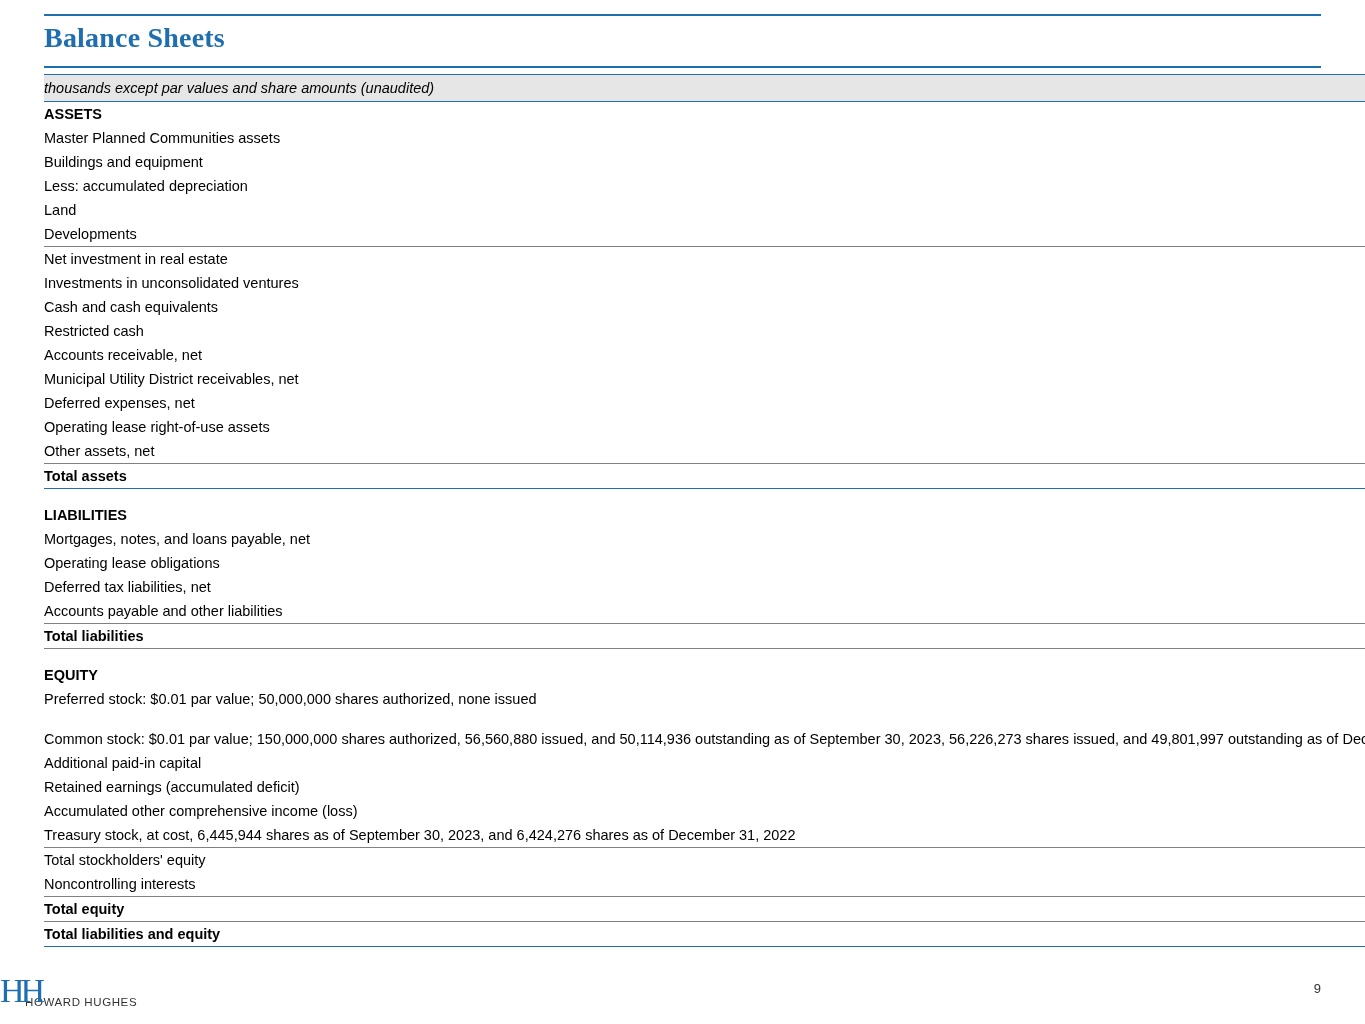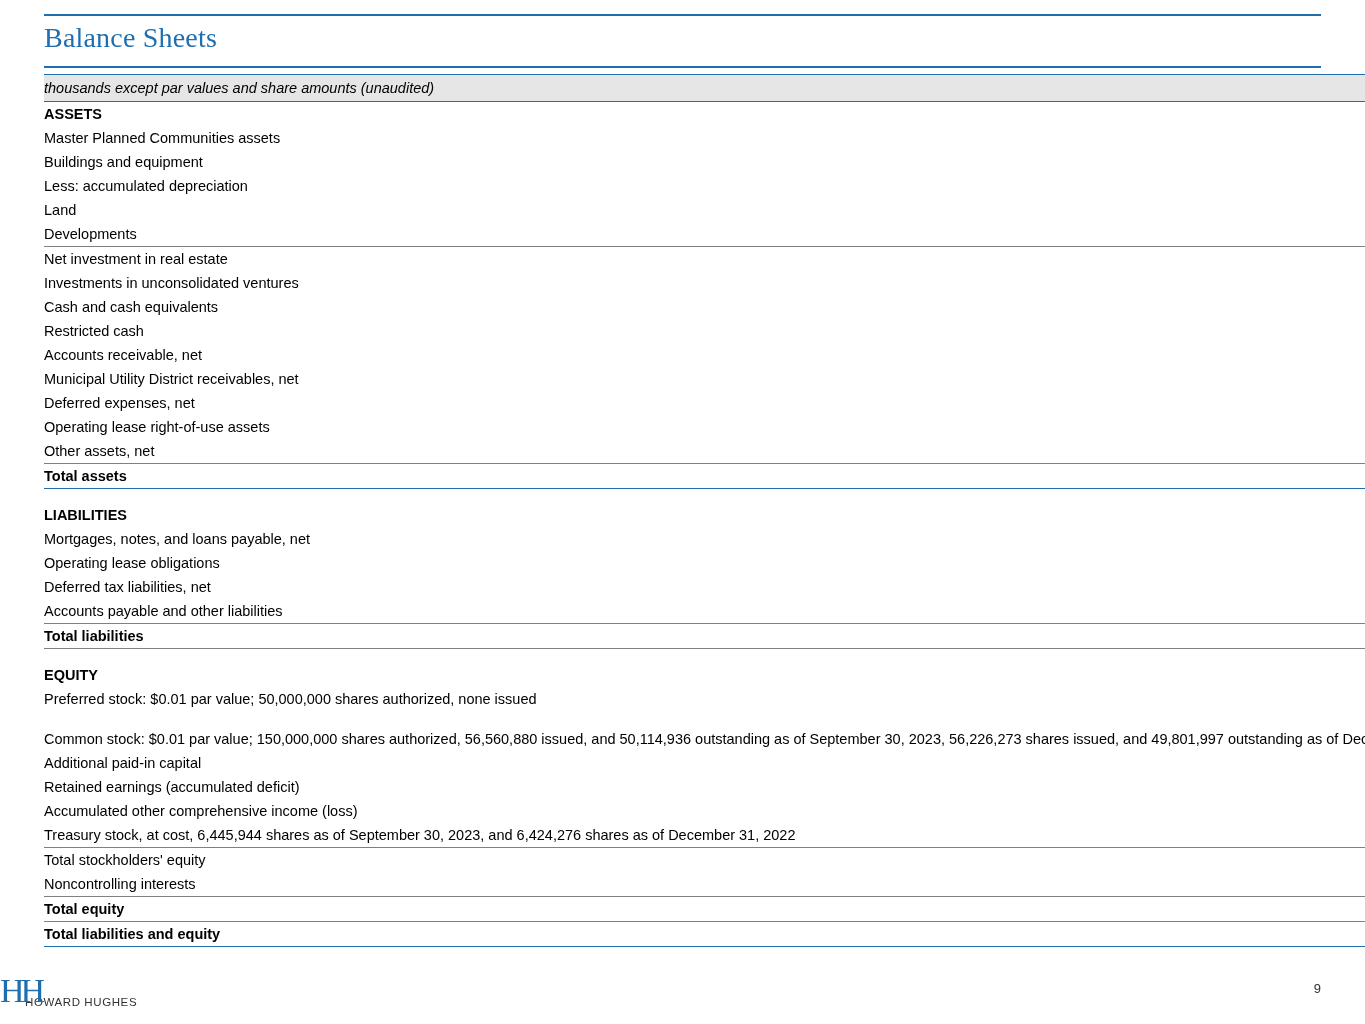--- a/index.html
+++ b/index.html
@@ -29,21 +29,21 @@
     top: 14px;
     height: 2px;
     background: #1f6fb0;
   }
   .title {
     position: absolute;
     left: 44px;
     top: 22px;
     font-family: "Liberation Serif", serif;
     font-size: 28px;
-    font-weight: normal;
+    font-weight: bold;
     color: #1f6fb0;
     letter-spacing: 0.2px;
   }
   .title-rule {
     position: absolute;
     left: 44px;
     right: 44px;
     top: 66px;
     height: 2px;
     background: #1f6fb0;

